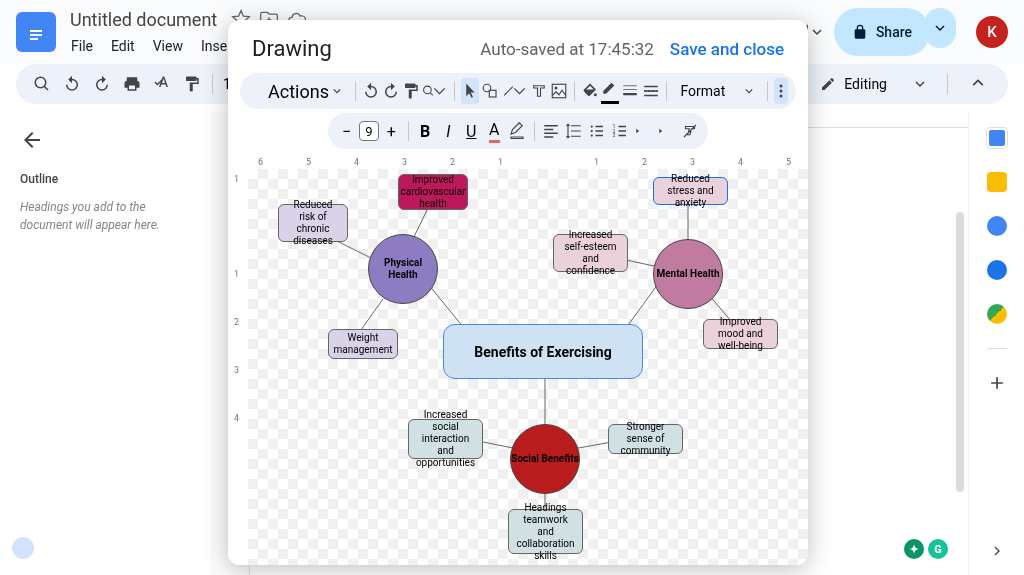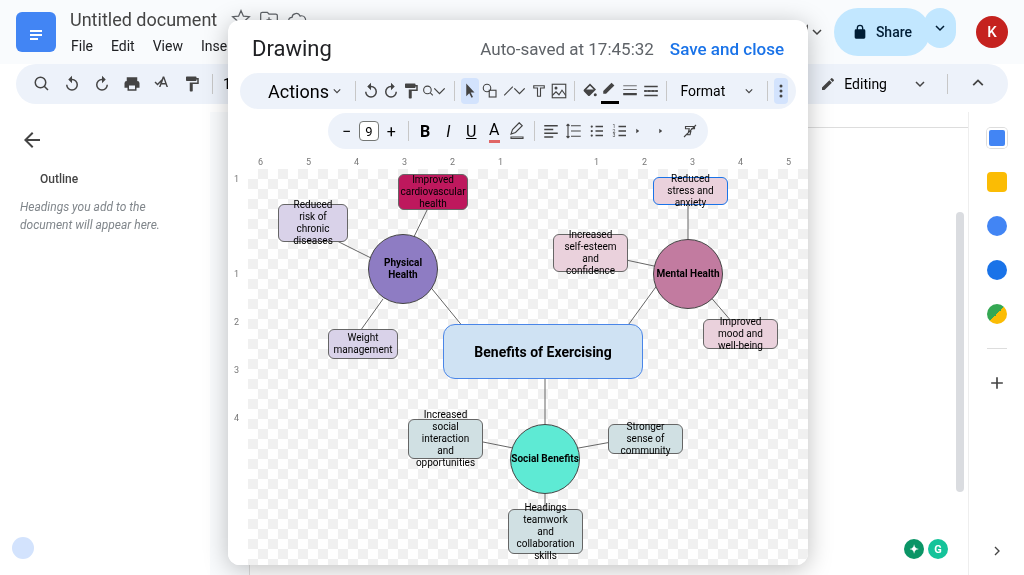--- a/index.html
+++ b/index.html
@@ -27,21 +27,21 @@
 .tb-sep { width: 1px; height: 20px; background: #c7c7c7; margin: 0 4px; }
 .zoom-sel { font-size: 14px; padding: 0 4px; display: flex; align-items: center; gap: 4px; }
 .tb-right { margin-left: auto; display: flex; align-items: center; gap: 8px; }
 .editing-btn { display: flex; align-items: center; gap: 8px; padding: 4px 10px; font-size: 14px; border-radius: 4px; }
 .collapse-btn { width: 36px; height: 28px; display: flex; align-items: center; justify-content: center; border-radius: 18px; background: transparent; }
 
 
 .workspace { display: flex; height: calc(100vh - 112px); }
 .outline-panel { width: 210px; padding: 16px 20px; }
 .outline-back { width: 24px; height: 24px; margin-bottom: 16px; }
-.outline-title { font-size: 12px; font-weight: 500; color: #444; margin-bottom: 12px; margin-left: 20px; }
+.outline-title { font-size: 12px; font-weight: 500; color: #444; margin-bottom: 12px; }
 .outline-hint { font-size: 12px; color: #80868b; font-style: italic; line-height: 1.5; }
 .doc-canvas { flex: 1; background: #f9fbfd; position: relative; overflow: hidden; }
 .canvas-ruler-h { position: absolute; top: 0; left: 40px; right: 0; height: 16px; background: #fff; border-bottom: 1px solid #ddd; }
 .page-bg { position: absolute; top: 16px; left: 40px; width: 760px; height: 900px; background: #fff; box-shadow: 0 0 0 1px #ddd; }
 
 
 .side-panel { width: 56px; border-left: 1px solid #eee; display: flex; flex-direction: column; align-items: center; padding-top: 16px; gap: 24px; }
 .side-icon { width: 20px; height: 20px; border-radius: 4px; }
 
 
@@ -474,19 +474,19 @@
       <div class="mind-circle" style="left:120px;top:65px;width:70px;height:70px;background:#8e7cc3">Physical Health</div>
       <div class="mind-node" style="left:30px;top:35px;width:70px;height:38px;background:#d9d2e9">Reduced risk of chronic diseases</div>
       <div class="mind-node" style="left:150px;top:5px;width:70px;height:36px;background:#be185d">Improved cardiovascular health</div>
       <div class="mind-node" style="left:80px;top:160px;width:70px;height:30px;background:#d9d2e9">Weight management</div>
 
       <div class="mind-circle" style="left:405px;top:70px;width:70px;height:70px;background:#c27ba0">Mental Health</div>
       <div class="mind-node" style="left:305px;top:65px;width:75px;height:38px;background:#ead1dc">Increased self-esteem and confidence</div>
       <div class="mind-node selected-box" style="left:405px;top:8px;width:75px;height:28px;background:#ead1dc">Reduced stress and anxiety</div>
       <div class="mind-node" style="left:455px;top:150px;width:75px;height:30px;background:#ead1dc">Improved mood and well-being</div>
 
-      <div class="mind-circle" style="left:262px;top:255px;width:70px;height:70px;background:#5eead4">Social Benefits</div>
+      <div class="mind-circle" style="left:262px;top:255px;width:70px;height:70px;background:#b91c1c">Social Benefits</div>
       <div class="mind-node" style="left:160px;top:250px;width:75px;height:40px;background:#d0e0e3">Increased social interaction and opportunities</div>
       <div class="mind-node" style="left:360px;top:255px;width:75px;height:30px;background:#d0e0e3">Stronger sense of community</div>
       <div class="mind-node" style="left:260px;top:340px;width:75px;height:45px;background:#d0e0e3">Headings teamwork and collaboration skills</div>
     </div>
   </div>
 </div>
 
 </body></html>

